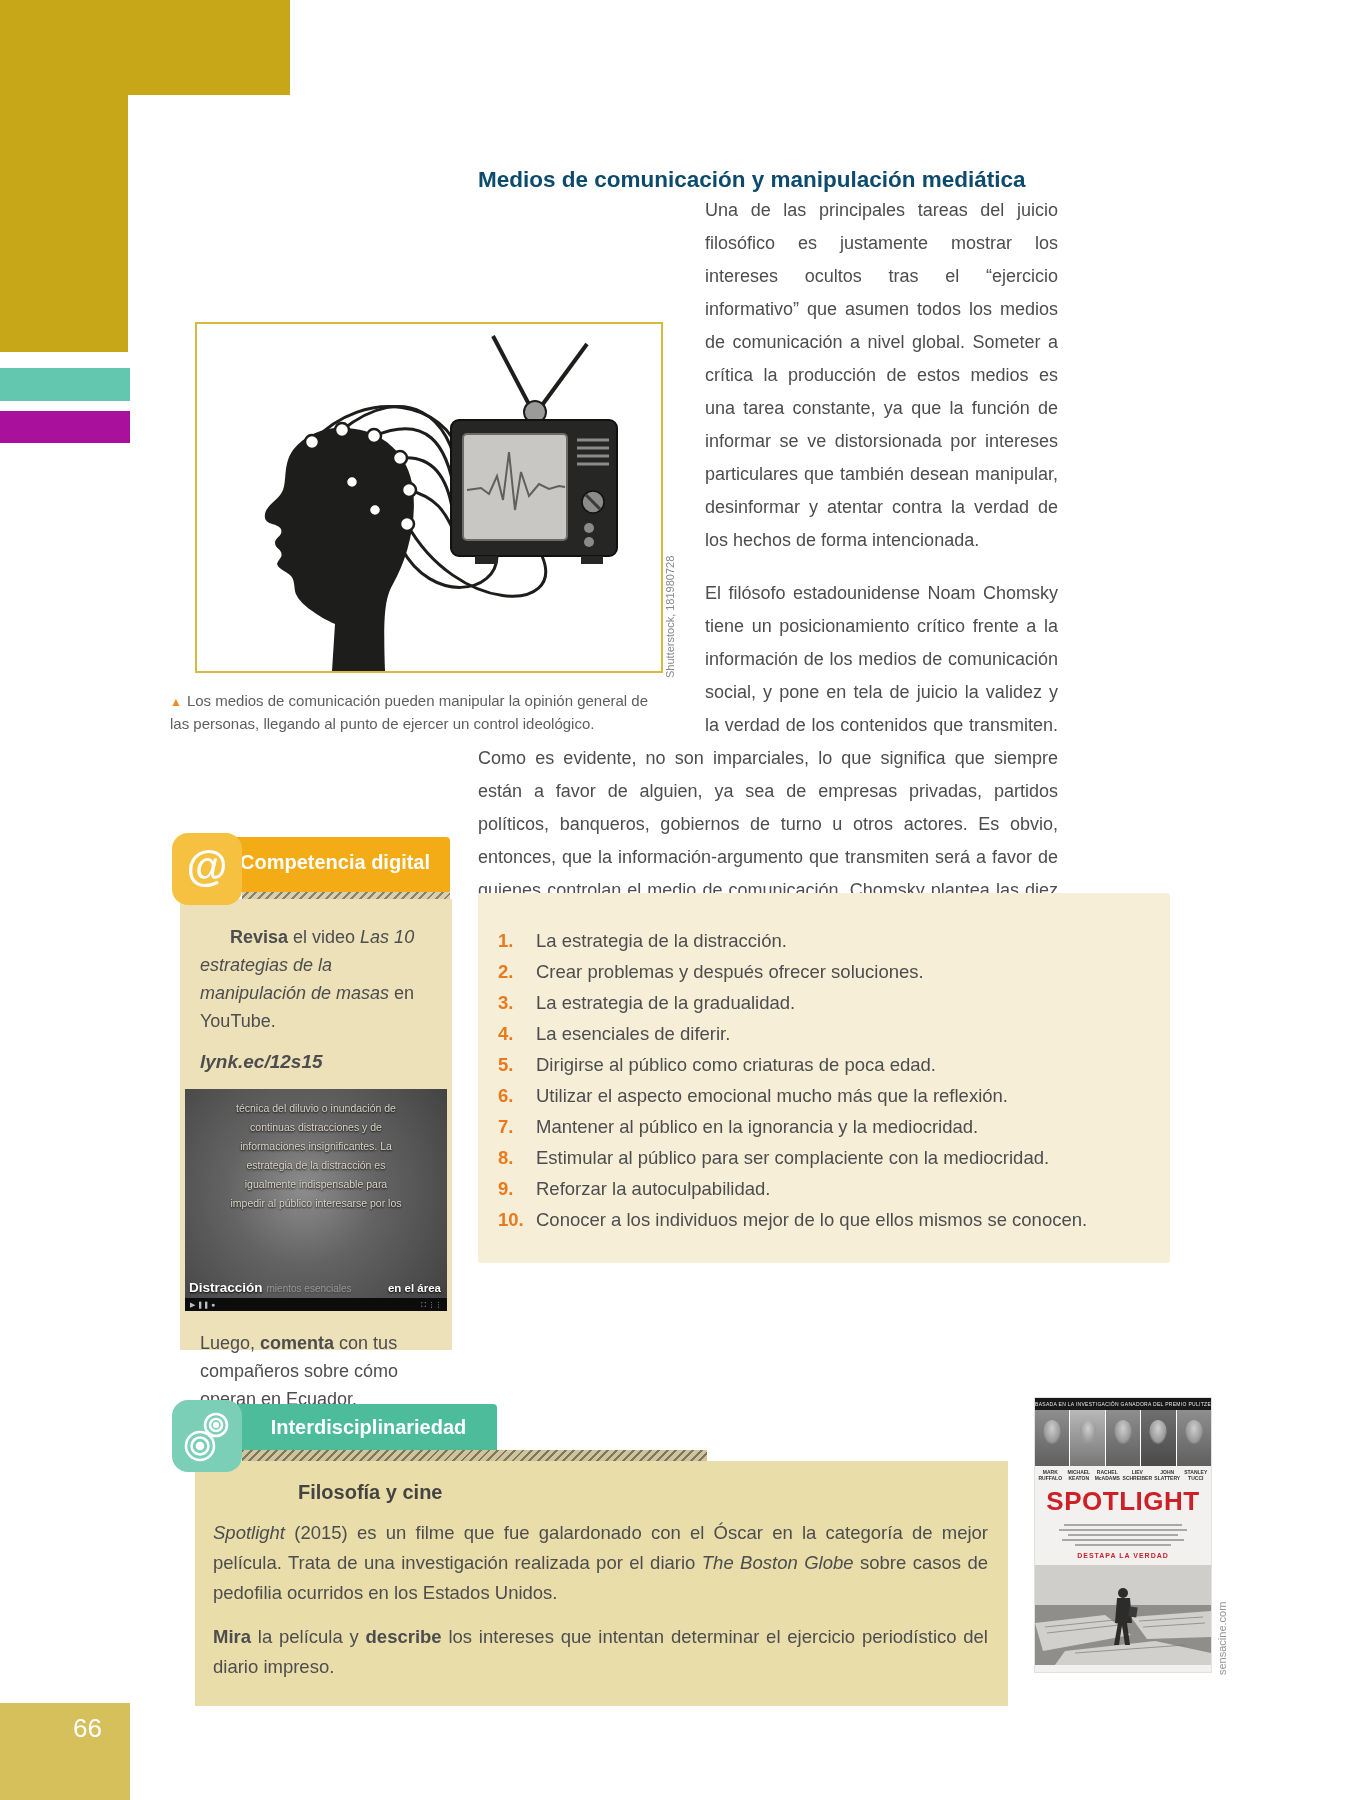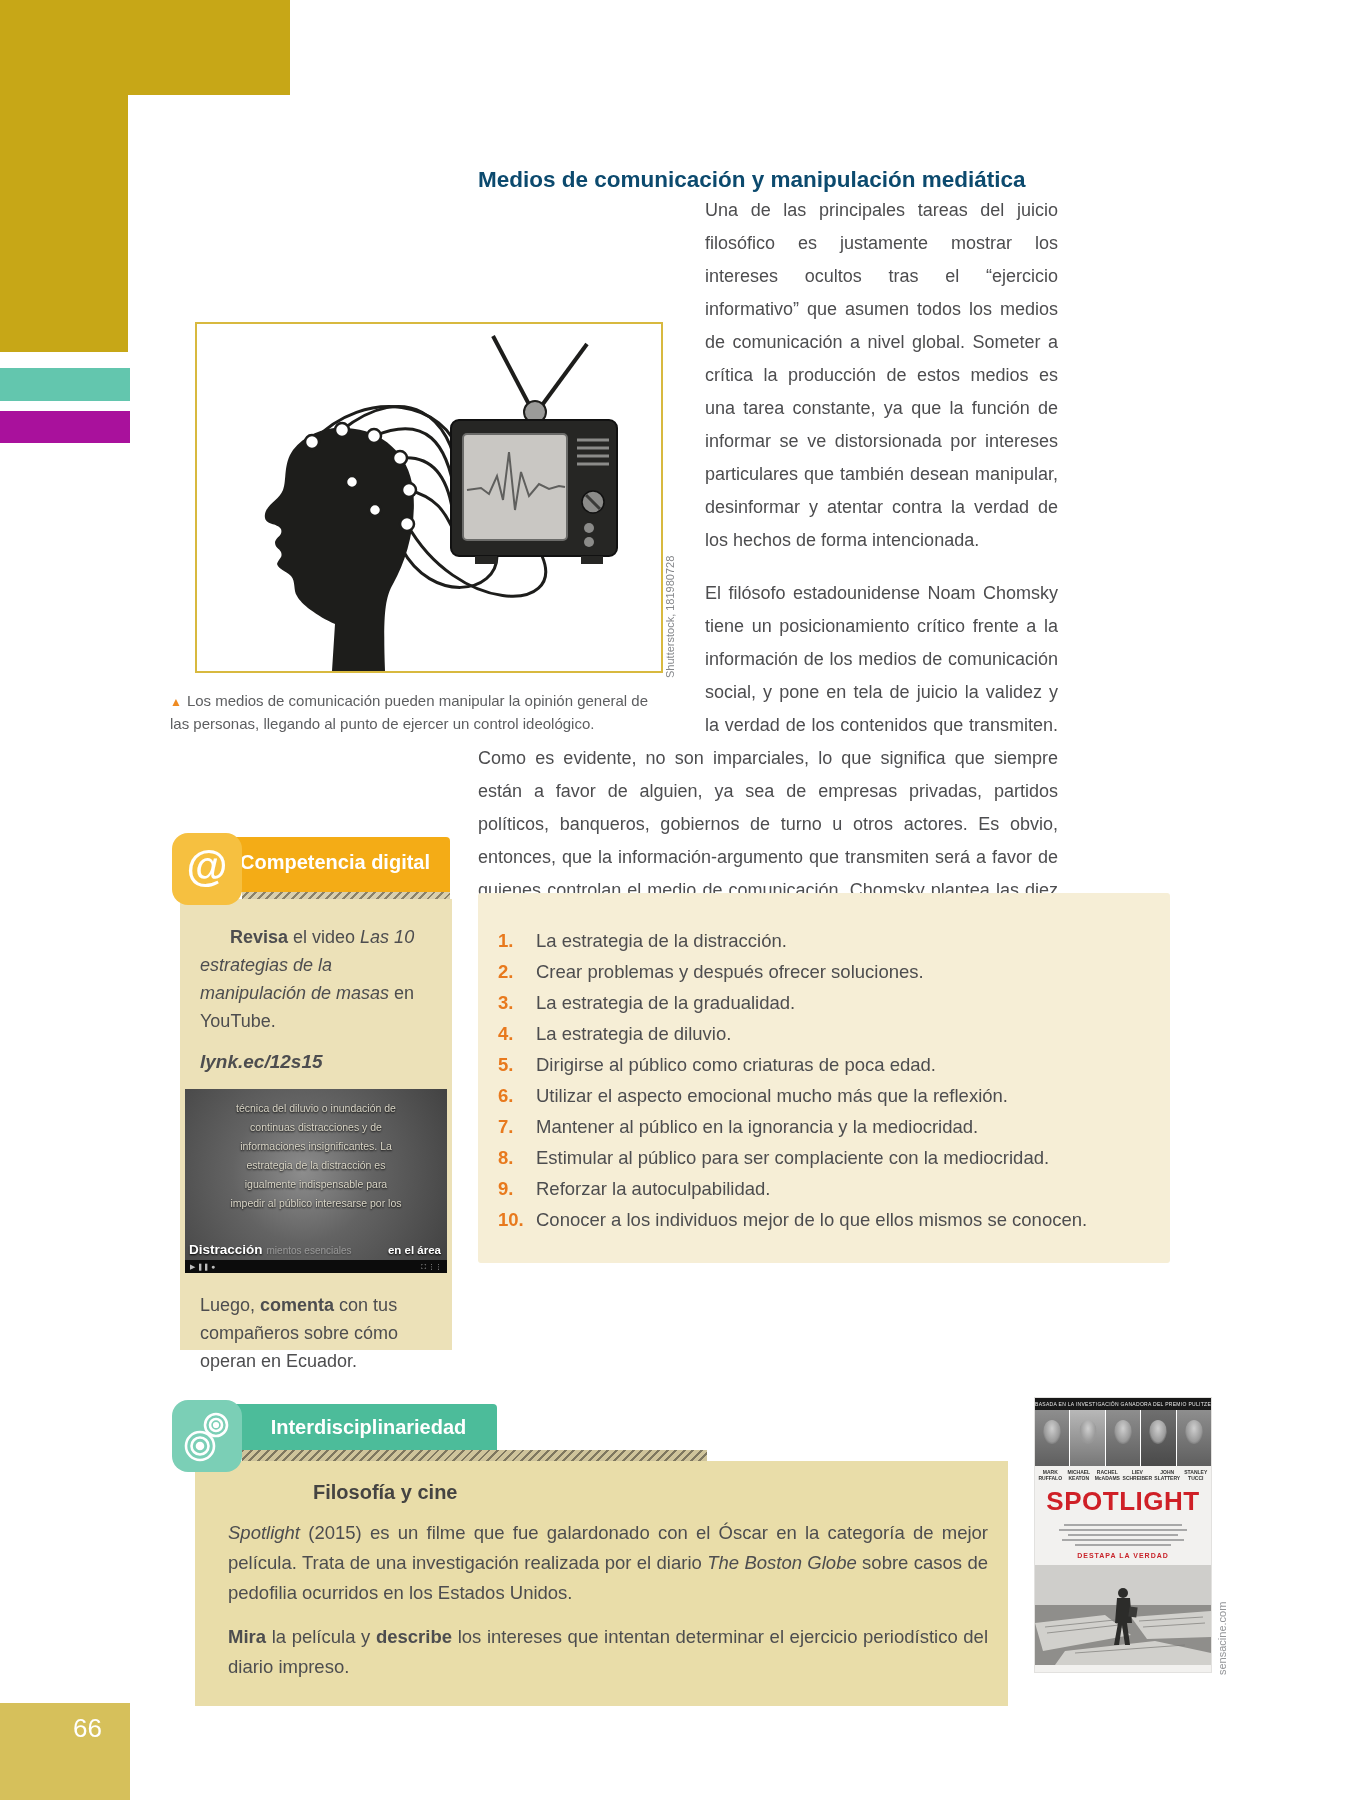--- a/index.html
+++ b/index.html
@@ -42,39 +42,39 @@
              background:repeating-linear-gradient(135deg,#8a8168 0 2px,#d9cfae 2px 6px);}
   
   .cd-icon{left:172px;top:833px;background:#f6c040;}
   .cd-at{color:#fff;font-size:42px;font-weight:bold;transform:translateY(-2px);}
   .cd-bar{left:200px;top:837px;width:250px;background:#f4ac16;}
   .cd-hatch{left:242px;top:888px;width:208px;}
   .cd-box{position:absolute;left:180px;top:899px;width:272px;height:451px;background:#ece1b8;box-sizing:border-box;}
   .cd-box .intro{margin:24px 16px 0 20px;font-size:18px;line-height:28px;text-indent:30px;color:#4d4d4f;}
   .cd-link{display:block;margin:16px 16px 0 20px;font-size:19px;font-weight:bold;font-style:italic;
            color:#4d4d4f;text-decoration:none;}
-  .video-thumb{position:relative;margin:16px 5px 0 5px;width:262px;height:184px;overflow:hidden;
+  .video-thumb{position:relative;margin:16px 5px 0 5px;width:262px;height:222px;overflow:hidden;
                background:radial-gradient(circle at 45% 45%,#8d8d8d 0,#636363 40%,#3f3f3f 100%);cursor:pointer;}
   .vt-overlay{position:absolute;left:0;right:0;top:10px;text-align:center;font-size:10.5px;
               line-height:19px;color:#d9d5c6;text-shadow:0 1px 2px #000;}
   .vt-bottom{position:absolute;left:4px;right:6px;bottom:16px;display:flex;align-items:baseline;
              color:#fff;text-shadow:0 1px 2px #000;}
   .vt-label{font-weight:bold;font-size:13.5px;}
   .vt-mid{flex:1;font-size:10px;opacity:.35;margin:0 4px;white-space:nowrap;overflow:hidden;}
   .vt-right{font-weight:bold;font-size:11.5px;}
   .vt-playerbar{position:absolute;left:0;right:0;bottom:0;height:13px;background:#0c0c0c;
                 color:#bdbdbd;font-size:7px;line-height:13px;padding:0 5px;display:flex;justify-content:space-between;}
   .cd-box .outro{margin:18px 16px 0 20px;font-size:18px;line-height:28px;color:#4d4d4f;}
   
   .in-icon{left:172px;top:1400px;background:#7bcfb6;}
   .in-bar{left:200px;top:1404px;width:297px;background:#4cbc9a;height:46px;line-height:46px;text-align:center;}
   .in-hatch{left:242px;top:1450px;width:465px;
             background:repeating-linear-gradient(135deg,#7e775f 0 2px,#cfc49b 2px 6px);}
   .in-box{position:absolute;left:195px;top:1461px;width:813px;background:#e9dda9;box-sizing:border-box;
-          padding:20px 20px 24px 33px;}
+          padding:20px 20px 24px 18px;}
   .in-subtitle{margin:0 0 14px 85px;font-size:20px;font-weight:bold;color:#454442;}
   .in-box p.body{margin:0;font-size:18.5px;line-height:30px;text-align:justify;color:#4d4d4f;}
   .in-box p.body + p.body{margin-top:14px;}
   
   .seg-bold{font-weight:bold;}
   .seg-italic{font-style:italic;}
   
   .poster{position:absolute;left:1035px;top:1398px;width:176px;height:274px;background:#f2f1ef;
           box-shadow:0 0 0 1px #e2e1df;overflow:hidden;}
   .poster-top{height:12px;background:#181818;color:#e8e8e8;font-size:5px;letter-spacing:.3px;
@@ -178,21 +178,21 @@
         <span class="txt">Crear problemas y después ofrecer soluciones.</span>
       </div>
 
       <div class="strategy">
         <span class="num">3.</span>
         <span class="txt">La estrategia de la gradualidad.</span>
       </div>
 
       <div class="strategy">
         <span class="num">4.</span>
-        <span class="txt">La estrategia de diluvio.</span>
+        <span class="txt">La esenciales de diferir.</span>
       </div>
 
       <div class="strategy">
         <span class="num">5.</span>
         <span class="txt">Dirigirse al público como criaturas de poca edad.</span>
       </div>
 
       <div class="strategy">
         <span class="num">6.</span>
         <span class="txt">Utilizar el aspecto emocional mucho más que la reflexión.</span>

